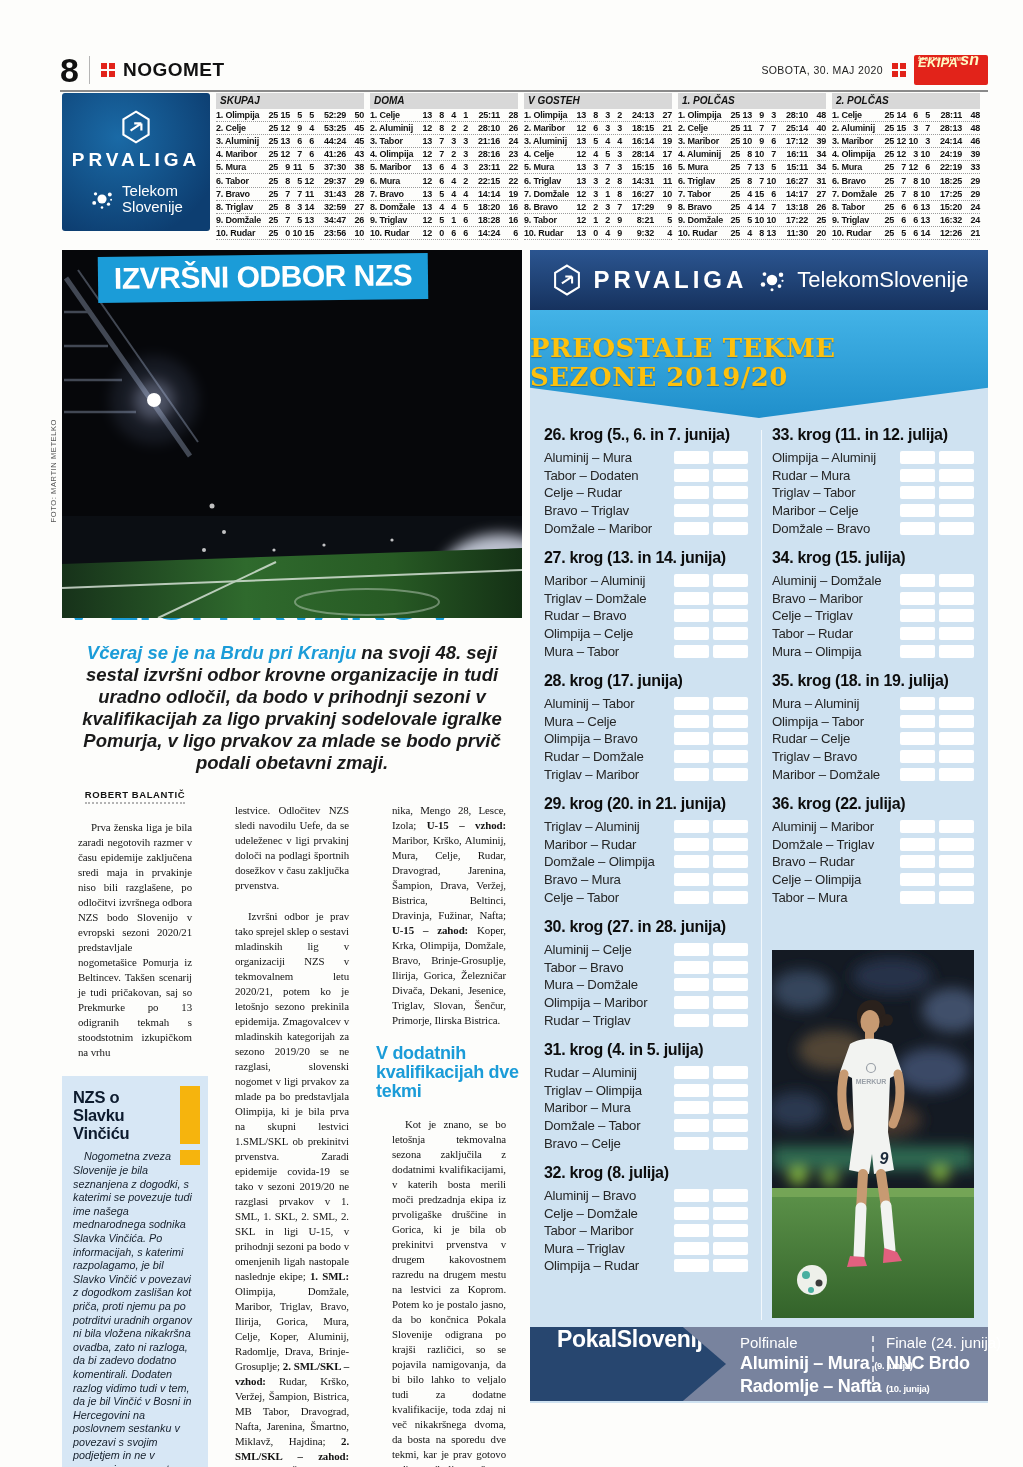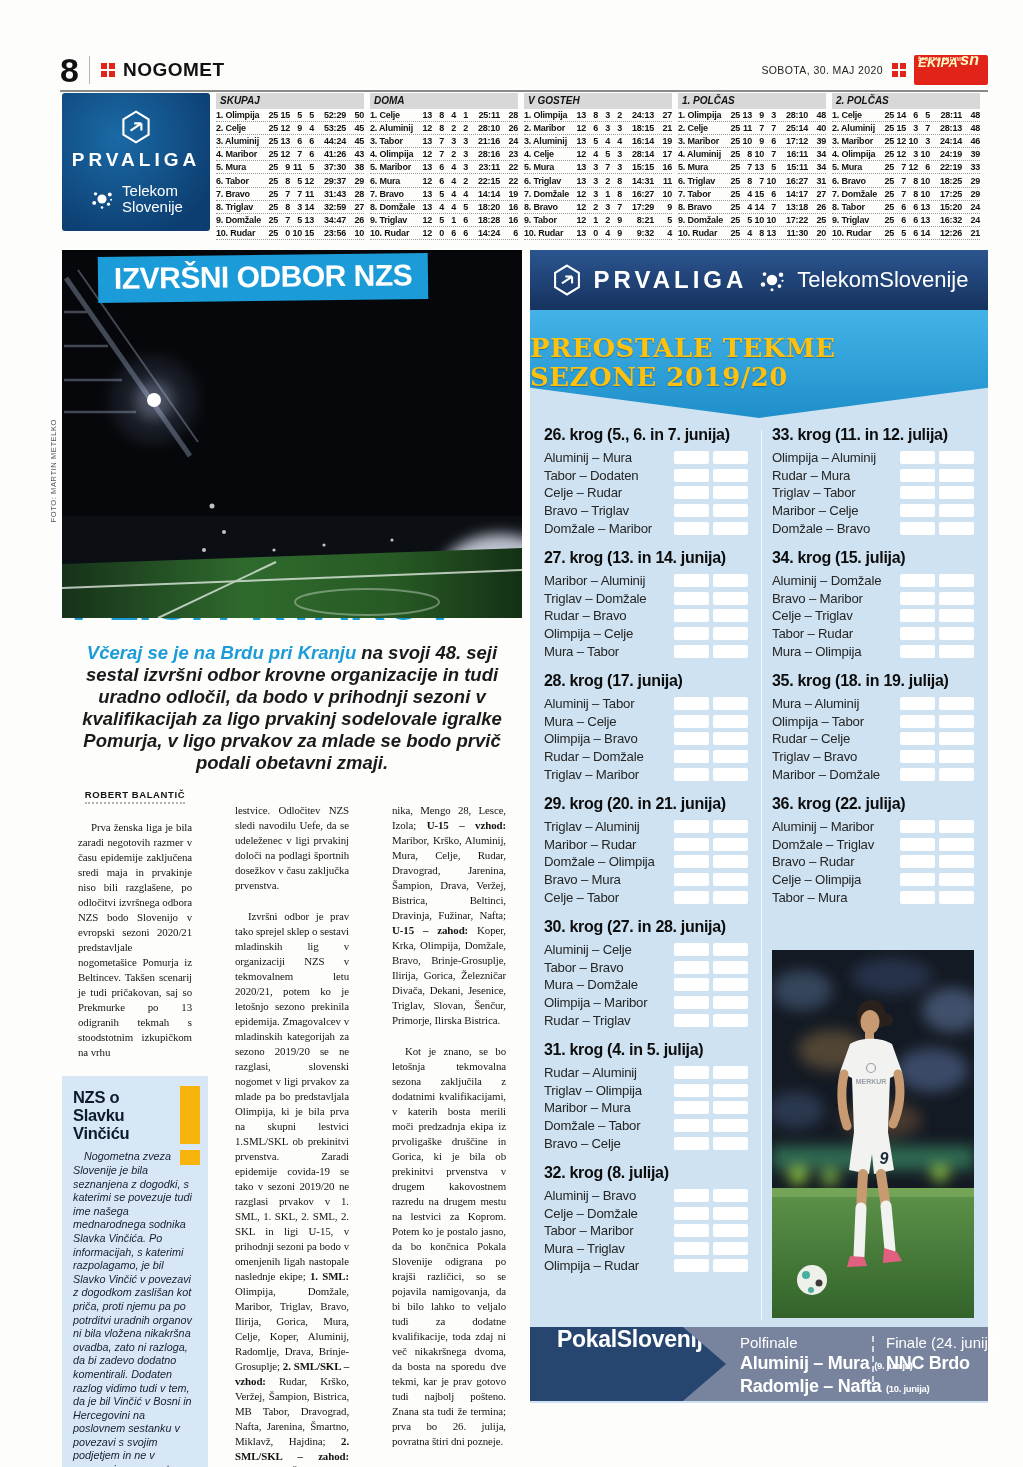--- a/index.html
+++ b/index.html
@@ -706,20 +706,21 @@
       <div class="col">
         <div id="col2-text">
             <p class="body-p"><span>lestvice. Odločitev NZS sledi navodilu Uefe, da se udeleženec v ligi prvakinj določi na podlagi športnih dosežkov v času zaključka prvenstva.</span></p>
             <p class="body-p ind"><span>Izvršni odbor je prav tako sprejel sklep o sestavi mladinskih lig v organizaciji NZS v tekmovalnem letu 2020/21, potem ko je letošnjo sezono prekinila epidemija. Zmagovalcev v mladinskih kategorijah za sezono 2019/20 se ne razglasi, slovenski nogomet v ligi prvakov za mlade pa bo predstavljala Olimpija, ki je bila prva na skupni lestvici 1.SML/SKL ob prekinitvi prvenstva. Zaradi epidemije covida-19 se tako v sezoni 2019/20 ne razglasi prvakov v 1. SML, 1. SKL, 2. SML, 2. SKL in ligi U-15, v prihodnji sezoni pa bodo v omenjenih ligah nastopale naslednje ekipe; </span><span class="bb">1. SML:</span><span> Olimpija, Domžale, Maribor, Triglav, Bravo, Ilirija, Gorica, Mura, Celje, Koper, Aluminij, Radomlje, Drava, Brinje-Grosuplje; </span><span class="bb">2. SML/SKL – vzhod:</span><span> Rudar, Krško, Veržej, Šampion, Bistrica, MB Tabor, Dravograd, Nafta, Jarenina, Šmartno, Miklavž, Hajdina; </span><span class="bb">2. SML/SKL – zahod:</span><span> Krka, Bilje, Šenčur, Dob, Interblock, Tabor Sežana, Primorje, Tabor 69 Vižmarje-Brod, Dren Vrh-</span></p>
           </div>
       </div>
       <div class="col">
         <div id="col3-top">
             <p class="body-p"><span>nika, Mengo 28, Lesce, Izola; </span><span class="bb">U-15 – vzhod:</span><span> Maribor, Krško, Aluminij, Mura, Celje, Rudar, Dravograd, Jarenina, Šampion, Drava, Veržej, Bistrica, Beltinci, Dravinja, Fužinar, Nafta; </span><span class="bb">U-15 – zahod:</span><span> Koper, Krka, Olimpija, Domžale, Bravo, Brinje-Grosuplje, Ilirija, Gorica, Železničar Divača, Dekani, Jesenice, Triglav, Slovan, Šenčur, Primorje, Ilirska Bistrica.</span></p>
           </div>
+        <h2 class="subhead">V dodatnih kvalifikacijah dve tekmi</h2>
         <div id="col3-bottom">
             <p class="body-p ind"><span>Kot je znano, se bo letošnja tekmovalna sezona zaključila z dodatnimi kvalifikacijami, v katerih bosta merili moči predzadnja ekipa iz prvoligaške druščine in Gorica, ki je bila ob prekinitvi prvenstva v drugem kakovostnem razredu na drugem mestu na lestvici za Koprom. Potem ko je postalo jasno, da bo končnica Pokala Slovenije odigrana po krajši različici, so se pojavila namigovanja, da bi bilo lahko to veljalo tudi za dodatne kvalifikacije, toda zdaj ni več nikakršnega dvoma, da bosta na sporedu dve tekmi, kar je prav gotovo tudi najbolj pošteno. Znana sta tudi že termina; prva bo 26. julija, povratna štiri dni pozneje.</span></p>
           </div>
       </div>
     </div>
   </section>
 
   <aside class="panel">
     <div class="panel-head">
       <svg width="34" height="34" viewBox="0 0 40 40">

